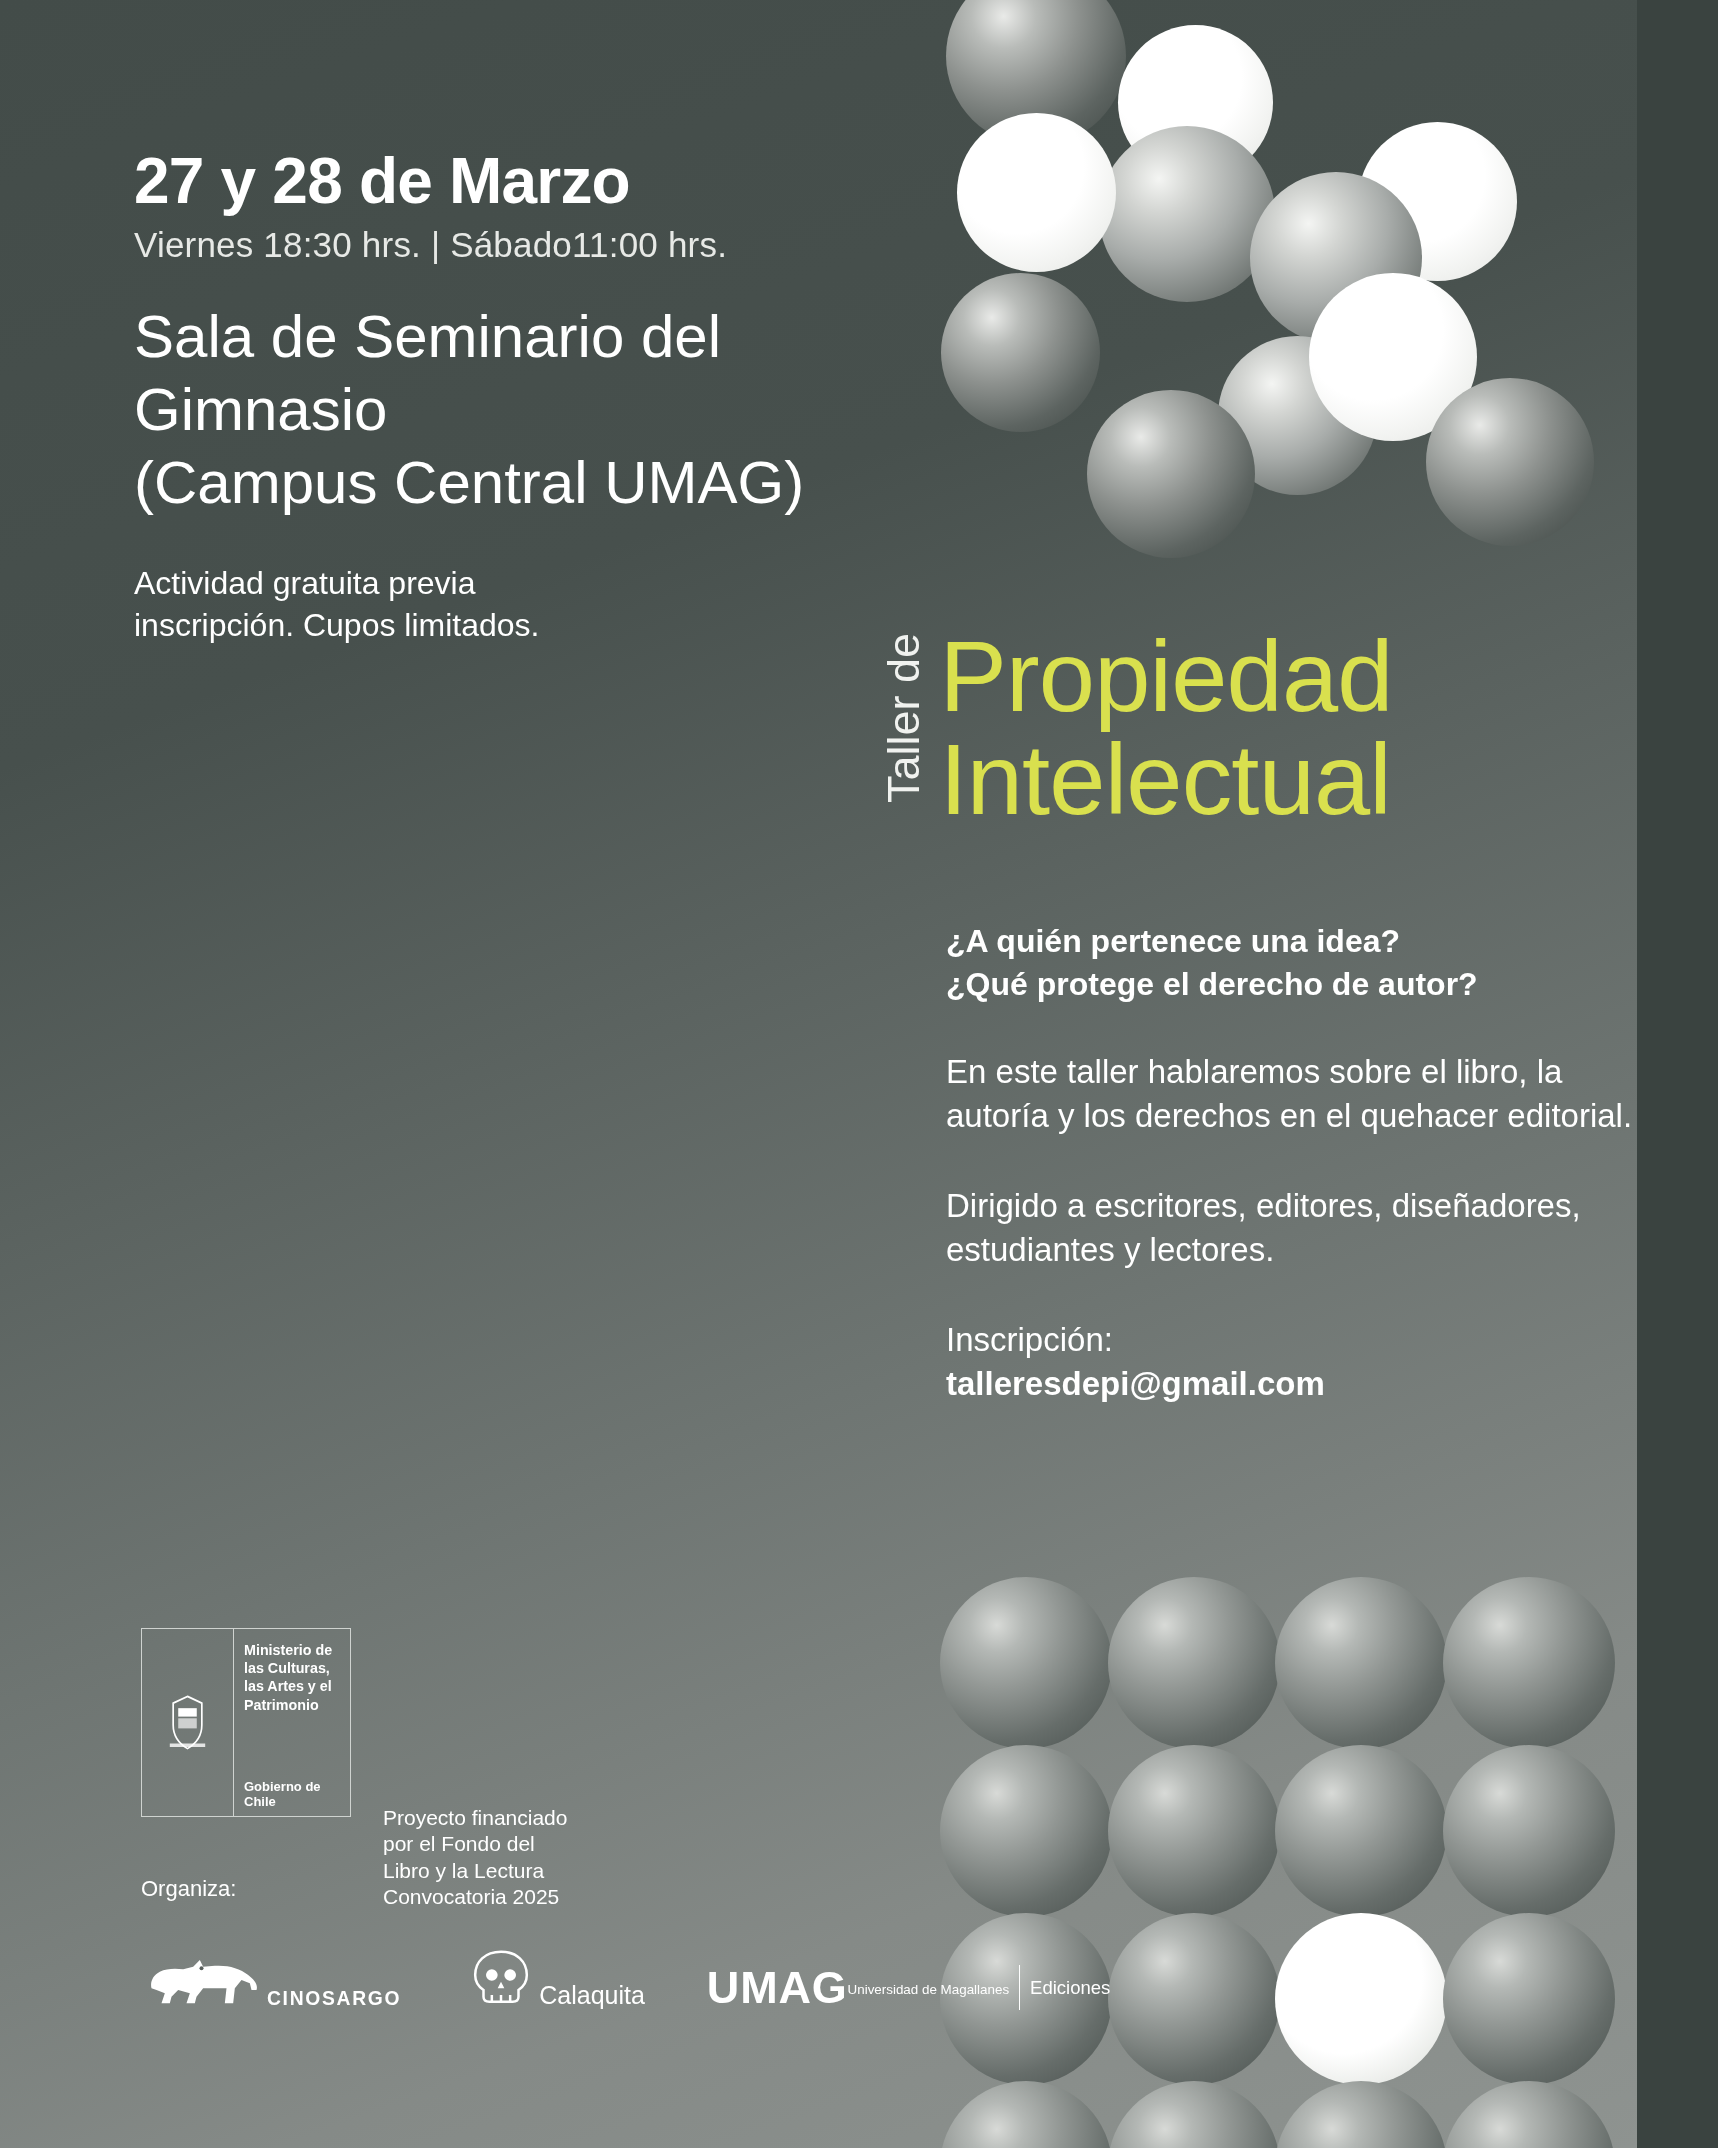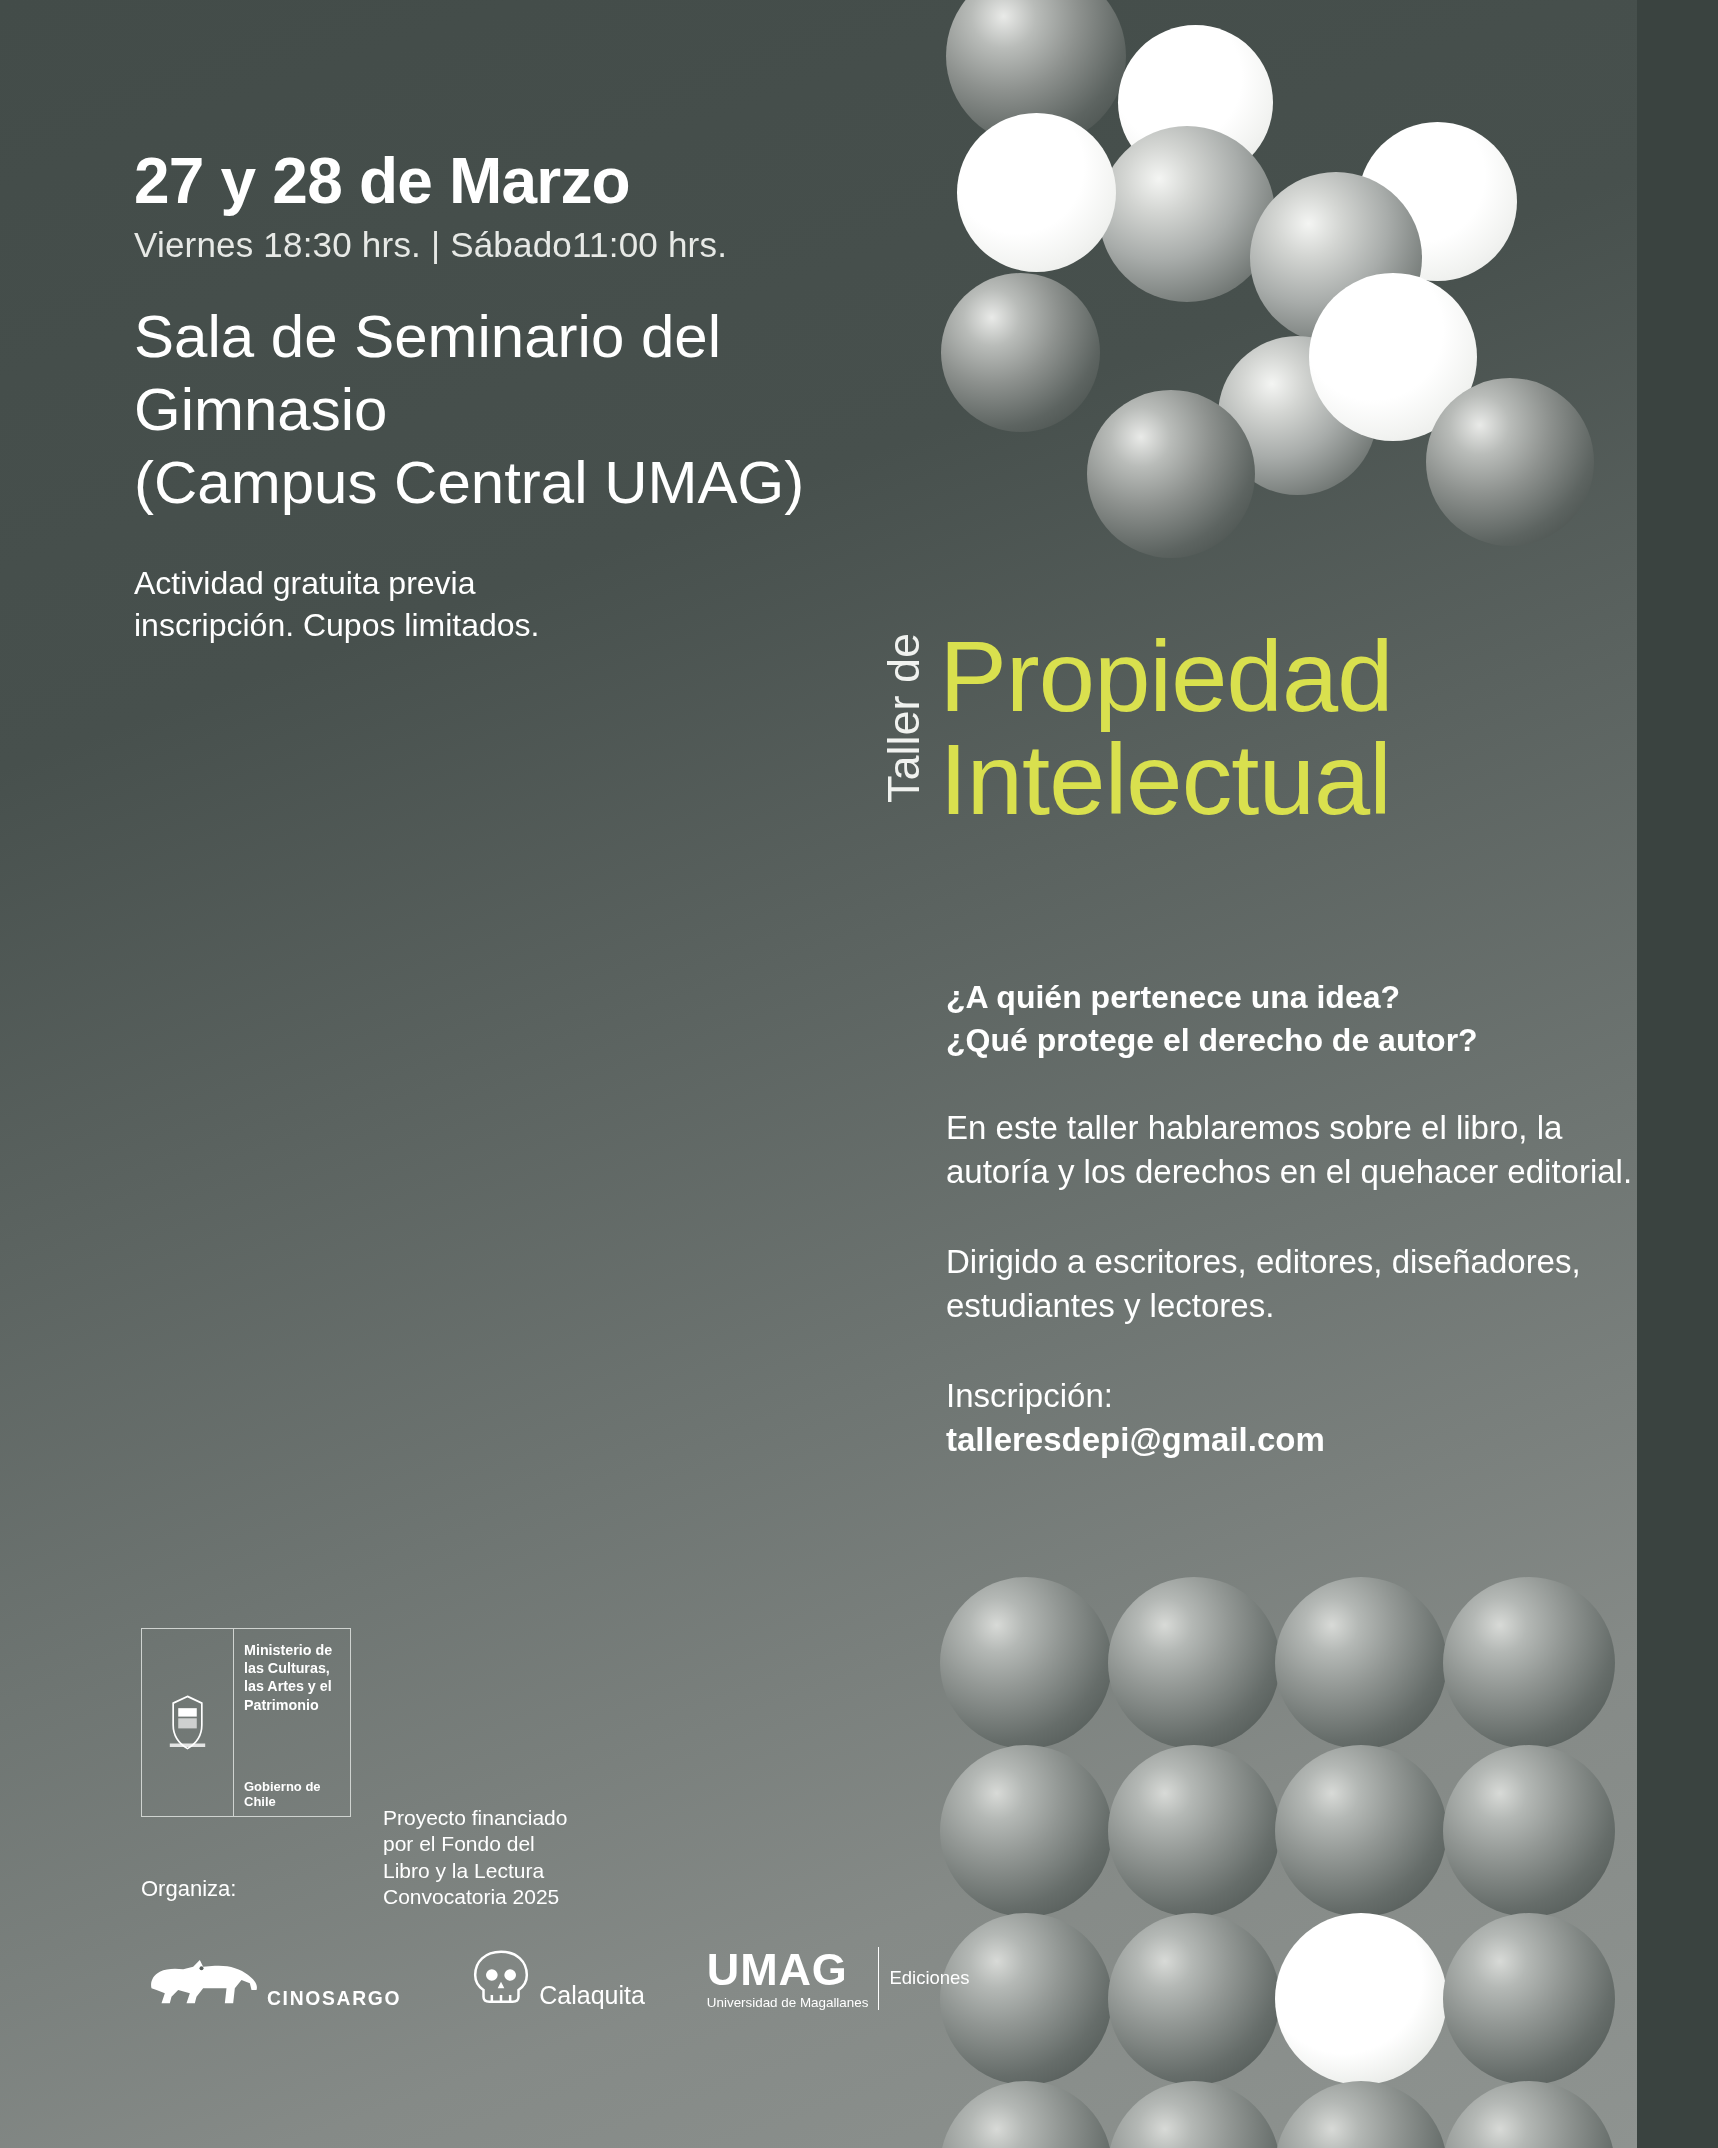--- a/index.html
+++ b/index.html
@@ -100,21 +100,21 @@
     font-weight: 400;
     line-height: 1.02;
     letter-spacing: -0.8px;
   }
   .title-main .l2 { display: block; }
 
   
   .body-block {
     position: absolute;
     left: 946px;
-    top: 976px;
+    top: 920px;
     width: 688px;
     color: #ffffff;
   }
   .q-lines {
     font-size: 32px;
     font-weight: bold;
     line-height: 1.34;
     margin: 0 0 44px 0;
   }
   .para {
@@ -223,22 +223,22 @@
     font-weight: 400;
     margin-top: 3.4px;
   }
   .umag-wrap {
     display: flex;
     align-items: center;
     gap: 10px;
   }
   .umag-left {
     display: flex;
-    flex-direction: column;
-    align-items: flex-start;
+    flex-direction: row;
+    align-items: center;
     color: #ffffff;
     border-right: 1.7px solid #ffffff;
     padding-right: 10px;
   }
   .umag-big {
     font-size: 45px;
     font-weight: bold;
     letter-spacing: 0.8px;
     line-height: 1;
   }

